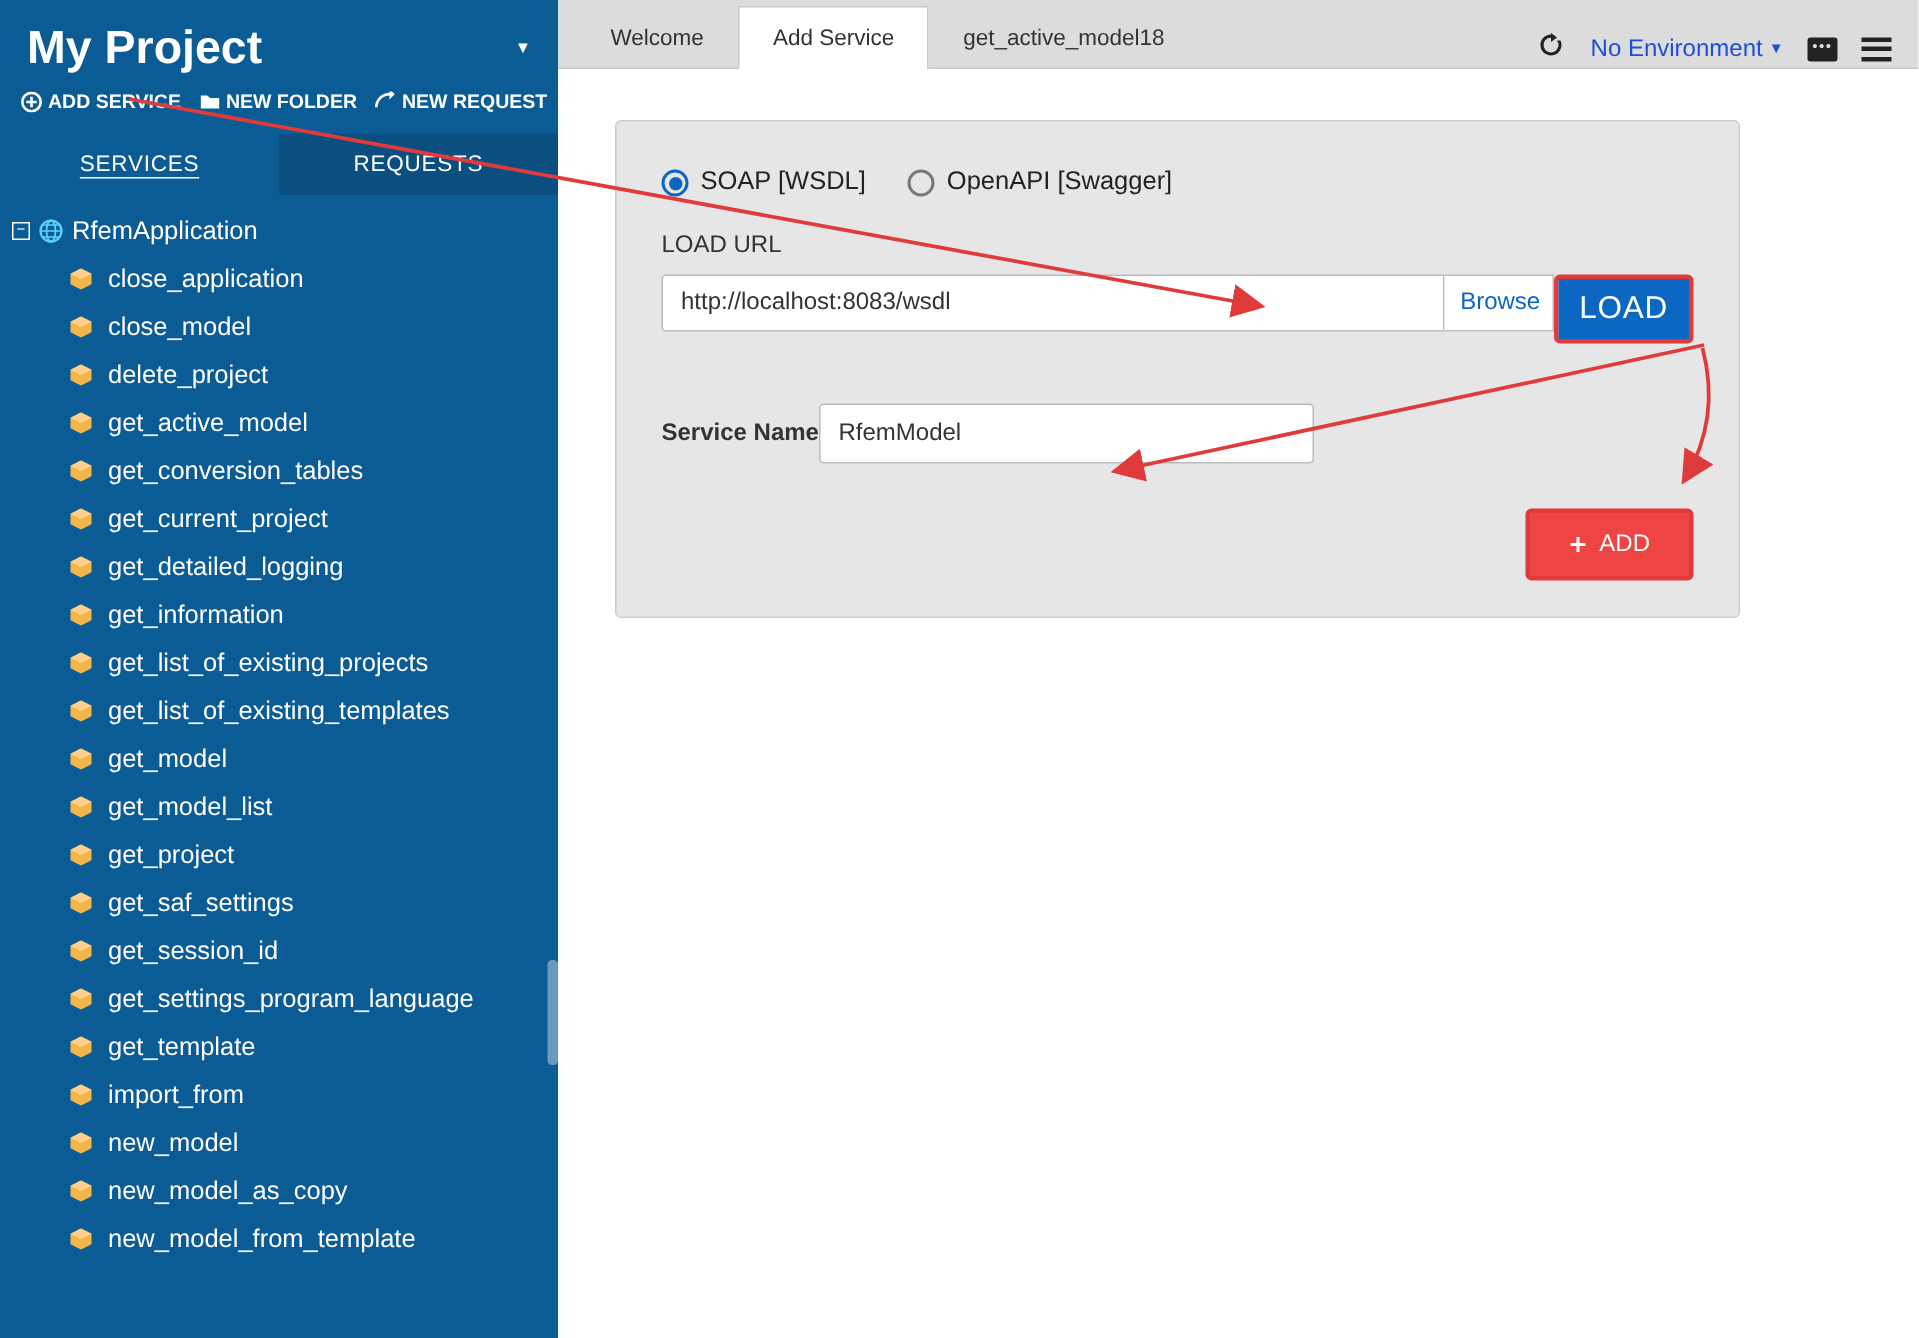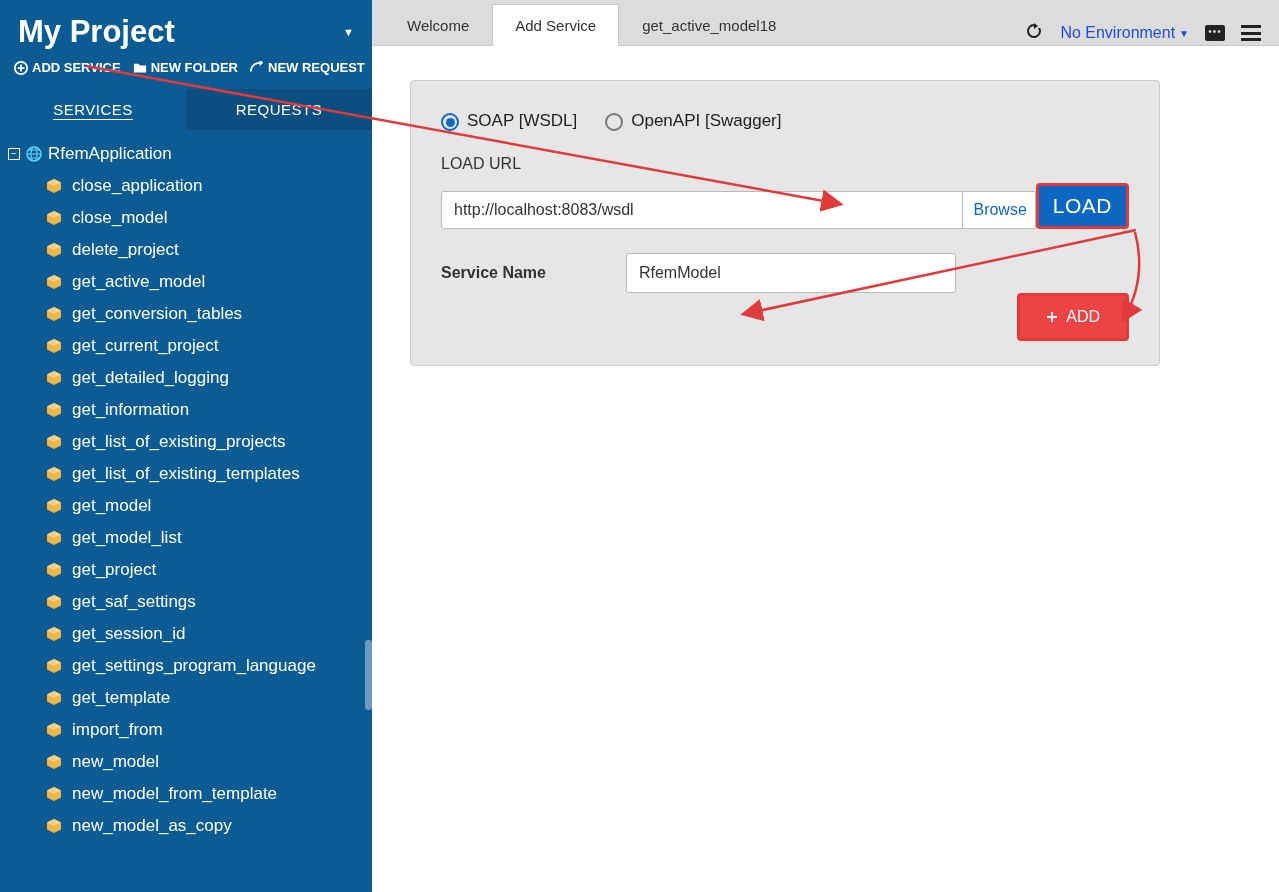--- a/index.html
+++ b/index.html
@@ -46,26 +46,26 @@
 
   .content { padding: 34px 38px; }
   .panel { background: #e6e6e6; border: 1px solid #ccc; border-radius: 4px; padding: 30px 30px 24px 30px; width: 750px; position: relative; }
   .radio-row { display: flex; gap: 28px; align-items: center; margin-bottom: 24px; }
   .radio-opt { display: flex; align-items: flex-end; gap: 8px; font-size: 17px; color: #222; cursor:pointer;}
   .radio { width: 18px; height: 18px; border: 2px solid #777; border-radius: 50%; display:flex; align-items:center; justify-content:center;}
   .radio.checked { border-color: #0b67c2; }
   .radio.checked:after{content:"";width:9px;height:9px;background:#0b67c2;border-radius:50%;}
   .lbl { font-size: 16px; color: #333; margin-bottom: 10px; display:block;}
   .lbl.bold { font-weight:700; }
-  .url-row { display: flex; align-items: flex-end; margin-bottom: 24px; border-radius: 15px; }
+  .url-row { display: flex; align-items: flex-start; margin-bottom: 40px; border-radius: 15px; }
   .url-input { flex: 1; border: 1px solid #bbb; border-radius: 3px 0 0 3px; padding: 9px 12px; font-size: 16px; background:#fff; color:#333;}
   .browse { padding: 9px 8px 9px 10px; font-size: 16px; color: #0b67c2; background:#fff; border:1px solid #bbb; border-left:none; cursor:pointer;}
   .load-wrap{ border:3px solid #e03a3a; border-radius:4px; margin-left:0;}
   .load-btn { background:#0b67c2; color:#fff; padding: 8px 14px; font-size:21px; border:none; cursor:pointer; letter-spacing:.5px;}
-  .svc-row { display:flex; align-items:center; gap: 80px; }
+  .svc-row { display:flex; align-items:center; margin-bottom: 30px;}
   .svc-input { width: 330px; border:1px solid #bbb; border-radius:3px; padding:10px 12px; font-size:16px; background:#fff; color:#333;}
   .add-row { display:flex; justify-content:flex-end;}
   .add-wrap{ border:3px solid #e03a3a; border-radius:4px;}
   .add-btn { background:#ef4444; color:#fff; padding: 12px 26px; font-size:16px; border:none; cursor:pointer; display:flex; align-items:center; gap:8px;}
   .add-btn .plus{width:12px;height:12px;}
 
   
   .overlay { position: fixed; left:0; top:0; width:1279px; height:892px; pointer-events:none; }
 </style>
 </head>
@@ -243,28 +243,28 @@
             <path d="M8 1l7 3.5v7L8 15 1 11.5v-7z" fill="#f5b547"></path>
             <path d="M8 1l7 3.5L8 8 1 4.5z" fill="#f9d18b"></path>
           </svg>
           <span>new_model</span>
         </div>
         <div class="tree-item">
           <svg viewBox="0 0 16 16">
             <path d="M8 1l7 3.5v7L8 15 1 11.5v-7z" fill="#f5b547"></path>
             <path d="M8 1l7 3.5L8 8 1 4.5z" fill="#f9d18b"></path>
           </svg>
+          <span>new_model_as_copy</span>
+        </div>
+        <div class="tree-item">
+          <svg viewBox="0 0 16 16">
+            <path d="M8 1l7 3.5v7L8 15 1 11.5v-7z" fill="#f5b547"></path>
+            <path d="M8 1l7 3.5L8 8 1 4.5z" fill="#f9d18b"></path>
+          </svg>
           <span>new_model_from_template</span>
-        </div>
-        <div class="tree-item">
-          <svg viewBox="0 0 16 16">
-            <path d="M8 1l7 3.5v7L8 15 1 11.5v-7z" fill="#f5b547"></path>
-            <path d="M8 1l7 3.5L8 8 1 4.5z" fill="#f9d18b"></path>
-          </svg>
-          <span>new_model_as_copy</span>
         </div>
       </div>
   </div>
   <div class="sb-scroll"></div>
 </div>
 
 <div class="main">
   <div class="topbar">
     <div class="tabs">
       <div class="tab">Welcome</div>

